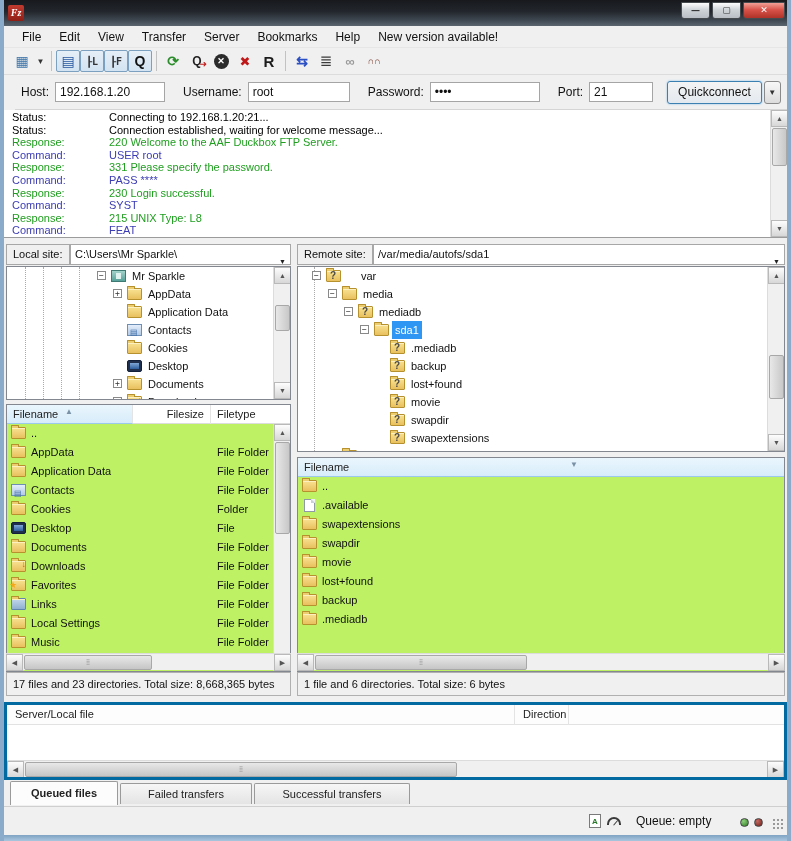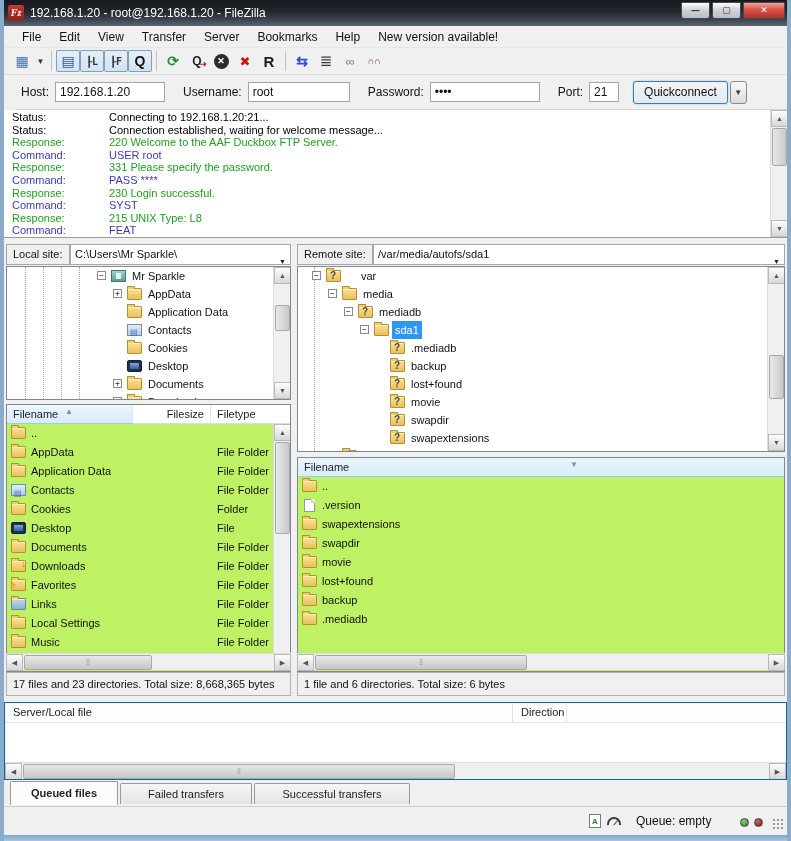--- a/index.html
+++ b/index.html
@@ -116,21 +116,21 @@
   .hcell.sorted{background:linear-gradient(#eaf6fd,#d7ecfa);border-bottom:1px solid #9bc9e9;}
   .sort-arrow{position:absolute;top:-2px;font-size:8px;color:#7a92a5;}
   .lrow{position:relative;height:19px;line-height:19px;font-size:11px;color:#111;white-space:nowrap;}
   .lrow .ico{top:3px;left:4px;}
   .fname{position:absolute;left:24px;}
   .fsize{position:absolute;left:126px;width:72px;text-align:right;}
   .ftype{position:absolute;left:210px;}
   .statusline{position:absolute;height:24px;border:1px solid #b0b0b0;background:#f0f0f0;
      font-size:11px;line-height:22px;padding:0 6px;color:#111;}
   
-  #queuebox{position:absolute;left:0;top:702px;width:783px;height:78px;background:#fff;border:1px solid #0369a1;overflow:hidden;}
+  #queuebox{position:absolute;left:0;top:702px;width:783px;height:78px;background:#fff;border:3px solid #0369a1;overflow:hidden;}
   #queue-header{position:absolute;left:0;top:0;right:0;height:20px;background:#fdfdfd;border-bottom:1px solid #e2e2e2;}
   .qcell{position:absolute;top:0;height:20px;font-size:11px;line-height:19px;color:#222;padding:0 8px;border-right:1px solid #e4e4e4;}
   
   #tabbar{position:absolute;left:0;top:781px;width:783px;height:25px;background:#f0f0f0;}
   .tab{position:absolute;top:2px;height:21px;font-size:11px;line-height:20px;text-align:center;
      border:1px solid #9a9a9a;border-bottom:none;background:linear-gradient(#f6f6f6,#e4e4e4);color:#222;
      border-radius:2px 2px 0 0;}
   .tab.active{top:0;height:24px;background:#fcfcfc;font-weight:bold;line-height:23px;}
   
   #statusbar{position:absolute;left:0;top:806px;width:783px;height:29px;background:#f0f0f0;border-top:1px solid #cfcfcf;}
@@ -148,21 +148,20 @@
   #bottomedge{position:absolute;left:-4px;top:835px;width:791px;height:6px;
      background:linear-gradient(#7fa3c4,#a9c6de);}
 </style>
 </head>
 <body>
 
 <div id="win">
 
   <div id="titlebar">
     <div id="appicon">Fz</div>
-    <div>192.168.1.20 - root@192.168.1.20 - FileZilla</div>
     <div id="wincontrols">
       <div class="wbtn">—</div>
       <div class="wbtn">▢</div>
       <div class="wbtn close">✕</div>
     </div>
   </div>
 
   <div id="menubar">
       <div class="menu-item">File</div>
       <div class="menu-item">Edit</div>
@@ -196,21 +195,21 @@
     </div>
 
   <div id="quickbar">
     <label>Host:</label>
     <input style="width: 110px;" value="192.168.1.20">
     <label style="margin-left:18px">Username:</label>
     <input style="width: 102px;" value="root">
     <label style="margin-left:18px">Password:</label>
     <input style="width: 110px;" value="••••">
     <label style="margin-left:18px">Port:</label>
-    <input style="width: 30px;" value="21">
+    <input style="width: 64px;" value="21">
     <button id="qc-btn">Quickconnect</button>
     <div id="qc-caret">▼</div>
   </div>
 
   <div id="log">
     <div id="log-lines">
         <div class="log-line t-Status">
           <div class="log-label t-Status">Status:</div>
           <div class="t-Status">Connecting to 192.168.1.20:21...</div>
         </div>
@@ -480,21 +479,21 @@
           <span class="sort-arrow" style="left:272px">▼</span>
         </div>
       </div>
       <div id="remote-list-rows" style="position:absolute;left:0;top:19px;right:0;">
           <div class="lrow">
             <div class="ico folder fold"></div>
             <div class="fname">..</div>
           </div>
           <div class="lrow">
             <div class="ico file"></div>
-            <div class="fname">.version</div>
+            <div class="fname">.available</div>
           </div>
           <div class="lrow">
             <div class="ico folder fold"></div>
             <div class="fname">swapextensions</div>
           </div>
           <div class="lrow">
             <div class="ico folder fold"></div>
             <div class="fname">swapdir</div>
           </div>
           <div class="lrow">

